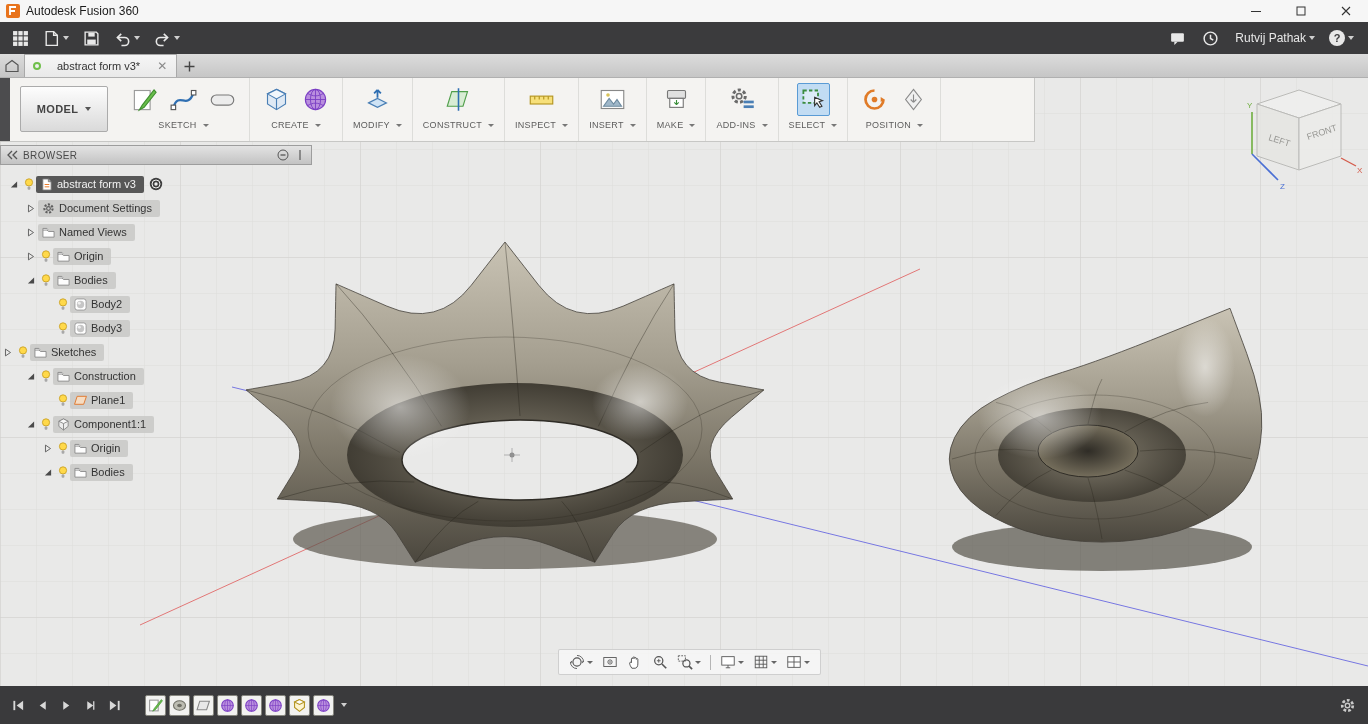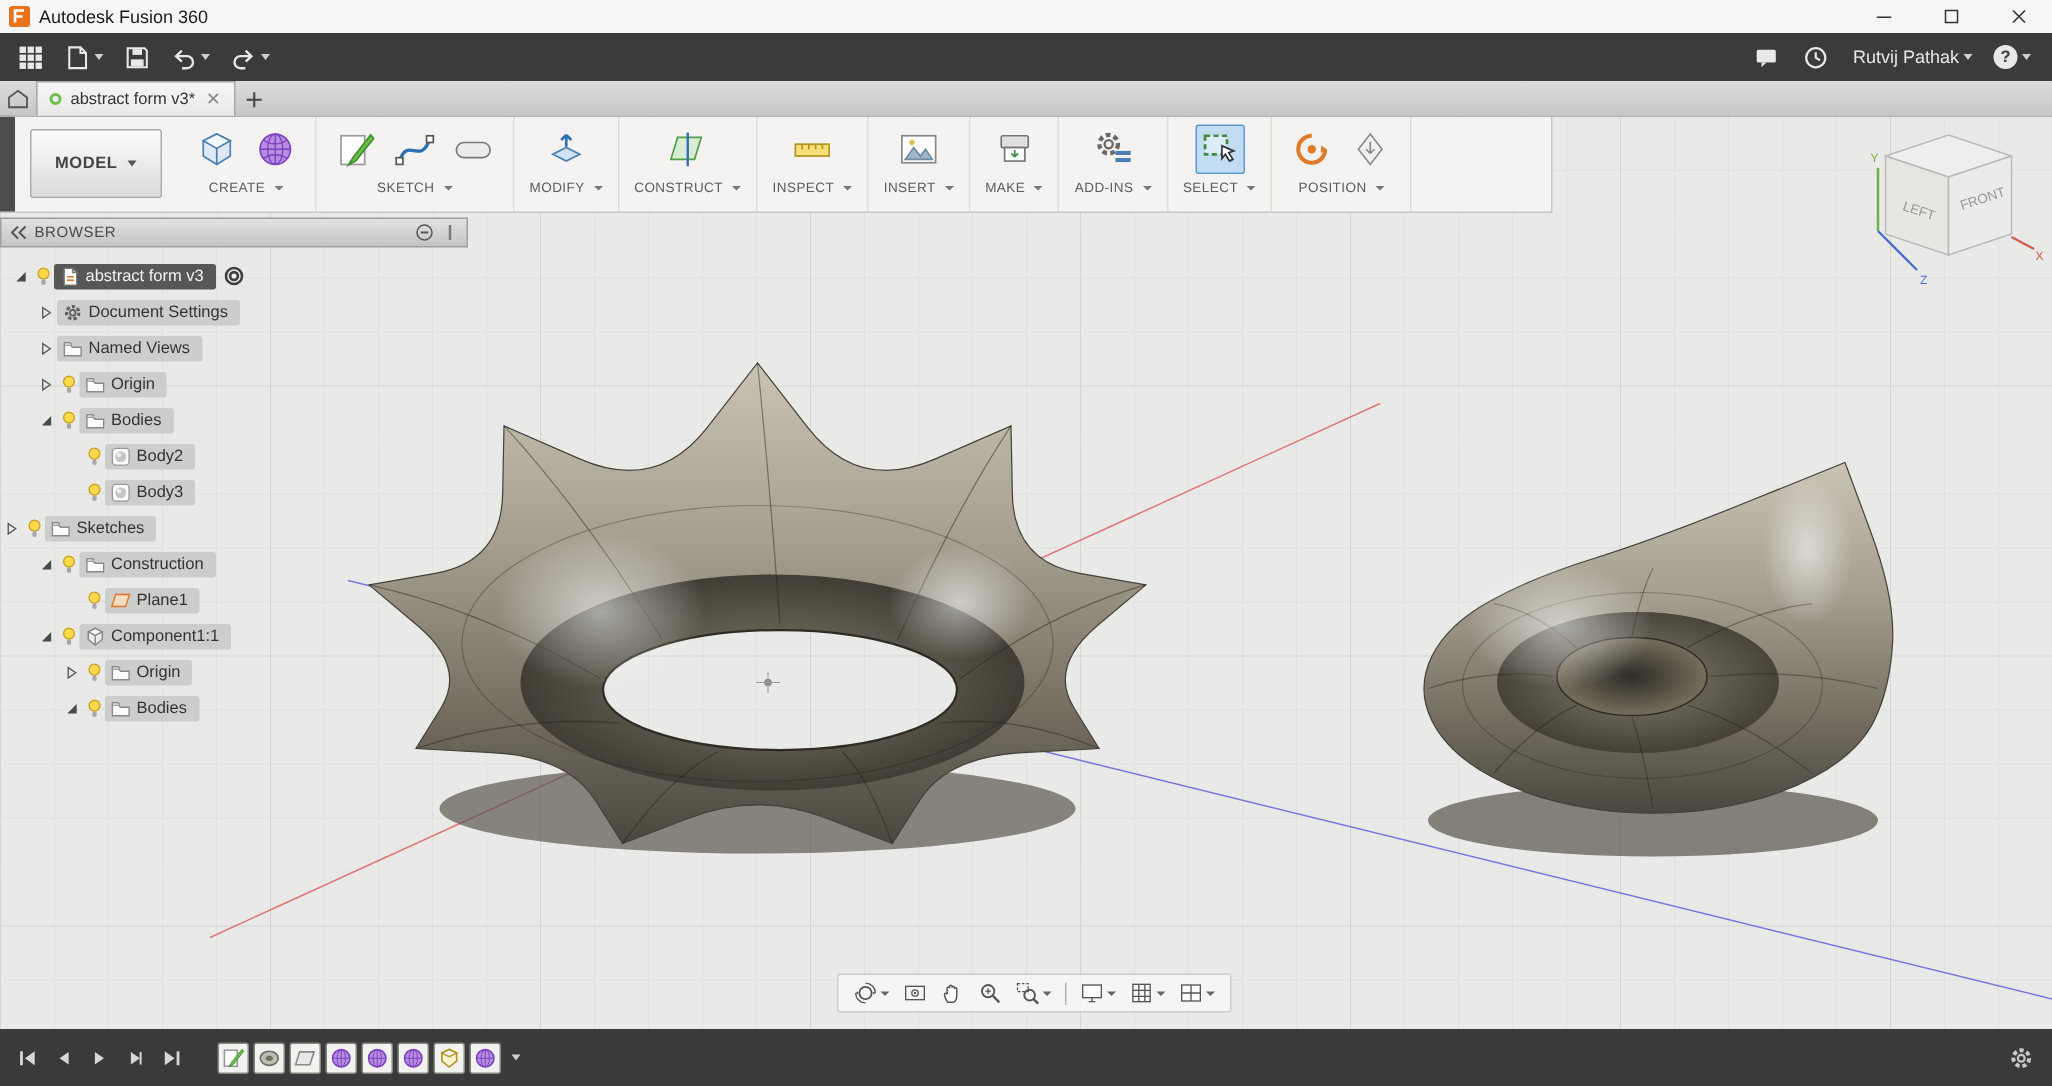--- a/index.html
+++ b/index.html
@@ -25,21 +25,21 @@
   #appbar-right{margin-left:auto;display:flex;align-items:center;gap:4px;padding-right:10px;}
   #user-menu{display:flex;align-items:center;font-size:12px;color:#e8e8e8;padding:0 6px;}
   #help-menu{display:flex;align-items:center;padding:0 4px;}
   #help-circle{width:16px;height:16px;border-radius:50%;background:#e8e8e8;color:#3b3b3d;
     font-size:11px;font-weight:bold;display:flex;align-items:center;justify-content:center;}
   
   #tabbar{position:absolute;left:0;top:54px;width:1368px;height:23px;
     background:linear-gradient(#dcdcdc,#c6c6c6);border-bottom:1px solid #b0b0b0;
     display:flex;align-items:flex-end;z-index:10;}
   #home-tab-icon{width:24px;height:22px;display:flex;align-items:center;justify-content:center;}
-  #doc-tab{height:22px;display:flex;align-items:center;gap:6px;padding:0 8px;
+  #doc-tab{height:22px;display:flex;align-items:center;gap:16px;padding:0 8px;
     background:linear-gradient(#f6f6f6,#e9e9e9);border:1px solid #a9a9a9;border-bottom:none;
     font-size:11px;color:#333;}
   #tab-status-dot{width:8px;height:8px;border-radius:50%;border:2px solid #6fbf4a;box-sizing:border-box;background:transparent;}
   #tab-close{font-size:12px;color:#8a8a8a;line-height:10px;padding:0 1px;}
   #new-tab-btn{width:24px;height:22px;display:flex;align-items:center;justify-content:center;color:#555;}
   
   #ribbon{position:absolute;left:0;top:77px;width:1034px;height:64px;background:#f4f3f1;
     border-bottom:1px solid #c7c7c5;border-right:1px solid #c7c7c5;display:flex;align-items:stretch;z-index:5;}
   #ribbon-sliver{width:10px;background:#4c4c4e;}
   #model-btn{margin:9px 10px;width:86px;display:flex;align-items:center;justify-content:center;gap:4px;
@@ -302,61 +302,61 @@
   <div id="ribbon-sliver"></div>
   <div id="model-btn">
     <span>MODEL</span>
     <span class="caret"></span>
   </div>
   <div id="ribbon-groups">
       <div class="ribbon-group">
         <div class="ribbon-icons">
           <span class="icon-tile">
             <svg viewBox="0 0 24 24">
+              <rect x="3" y="4" width="14" height="17" fill="#ffffff" stroke="#9a9a9a"></rect>
+              <path d="M20.5 3.5 L10 17 l-2.6 4.3 4.3-2.4 L22.3 5.6 Z" fill="#6abf4b" stroke="#3f8f2f"></path>
+            </svg>
+          </span>
+          <span class="icon-tile">
+            <svg viewBox="0 0 24 24">
+              <path d="M3 19 C8 4 15 22 21 6" fill="none" stroke="#2f6fb2" stroke-width="2"></path>
+              <rect x="1" y="17" width="4" height="4" fill="#fff" stroke="#555"></rect>
+              <rect x="19" y="4" width="4" height="4" fill="#fff" stroke="#555"></rect>
+            </svg>
+          </span>
+          <span class="icon-tile">
+            <svg viewBox="0 0 24 24">
+              <rect x="2" y="8" width="20" height="9" rx="4.5" fill="#ececec" stroke="#787878"></rect>
+            </svg>
+          </span>
+        </div>
+        <div class="ribbon-label">
+          <span>SKETCH</span>
+          <span class="caret"></span>
+        </div>
+      </div>
+      <div class="ribbon-group">
+        <div class="ribbon-icons">
+          <span class="icon-tile">
+            <svg viewBox="0 0 24 24">
               <path d="M12 3 l8 4 v9 l-8 5 -8-5 V7 Z" fill="#dfe9f4" stroke="#4a7fb5"></path>
               <path d="M12 3 l8 4 -8 4.5 L4 7 Z" fill="#f2f7fc" stroke="#4a7fb5"></path>
               <path d="M12 11.5 V21" stroke="#4a7fb5"></path>
             </svg>
           </span>
           <span class="icon-tile">
             <svg viewBox="0 0 24 24">
               <circle cx="12" cy="12" r="9" fill="#b98ede" stroke="#7b3fc4"></circle>
               <path d="M3 12 h18 M12 3 v18 M5 6.5 c4 3 10 3 14 0 M5 17.5 c4 -3 10 -3 14 0" fill="none" stroke="#7b3fc4" stroke-width="0.8"></path>
               <ellipse cx="12" cy="12" rx="4.5" ry="9" fill="none" stroke="#7b3fc4" stroke-width="0.8"></ellipse>
             </svg>
           </span>
         </div>
         <div class="ribbon-label">
           <span>CREATE</span>
-          <span class="caret"></span>
-        </div>
-      </div>
-      <div class="ribbon-group">
-        <div class="ribbon-icons">
-          <span class="icon-tile">
-            <svg viewBox="0 0 24 24">
-              <rect x="3" y="4" width="14" height="17" fill="#ffffff" stroke="#9a9a9a"></rect>
-              <path d="M20.5 3.5 L10 17 l-2.6 4.3 4.3-2.4 L22.3 5.6 Z" fill="#6abf4b" stroke="#3f8f2f"></path>
-            </svg>
-          </span>
-          <span class="icon-tile">
-            <svg viewBox="0 0 24 24">
-              <path d="M3 19 C8 4 15 22 21 6" fill="none" stroke="#2f6fb2" stroke-width="2"></path>
-              <rect x="1" y="17" width="4" height="4" fill="#fff" stroke="#555"></rect>
-              <rect x="19" y="4" width="4" height="4" fill="#fff" stroke="#555"></rect>
-            </svg>
-          </span>
-          <span class="icon-tile">
-            <svg viewBox="0 0 24 24">
-              <rect x="2" y="8" width="20" height="9" rx="4.5" fill="#ececec" stroke="#787878"></rect>
-            </svg>
-          </span>
-        </div>
-        <div class="ribbon-label">
-          <span>SKETCH</span>
           <span class="caret"></span>
         </div>
       </div>
       <div class="ribbon-group">
         <div class="ribbon-icons">
           <span class="icon-tile">
             <svg viewBox="0 0 24 24">
               <path d="M4 15 l8 -4 8 4 -8 4 Z" fill="#cfe3f5" stroke="#4a7fb5"></path>
               <path d="M12 3.5 v7 M12 3.5 l-3 3 M12 3.5 l3 3" fill="none" stroke="#2f6fb2" stroke-width="1.6"></path>
             </svg>

